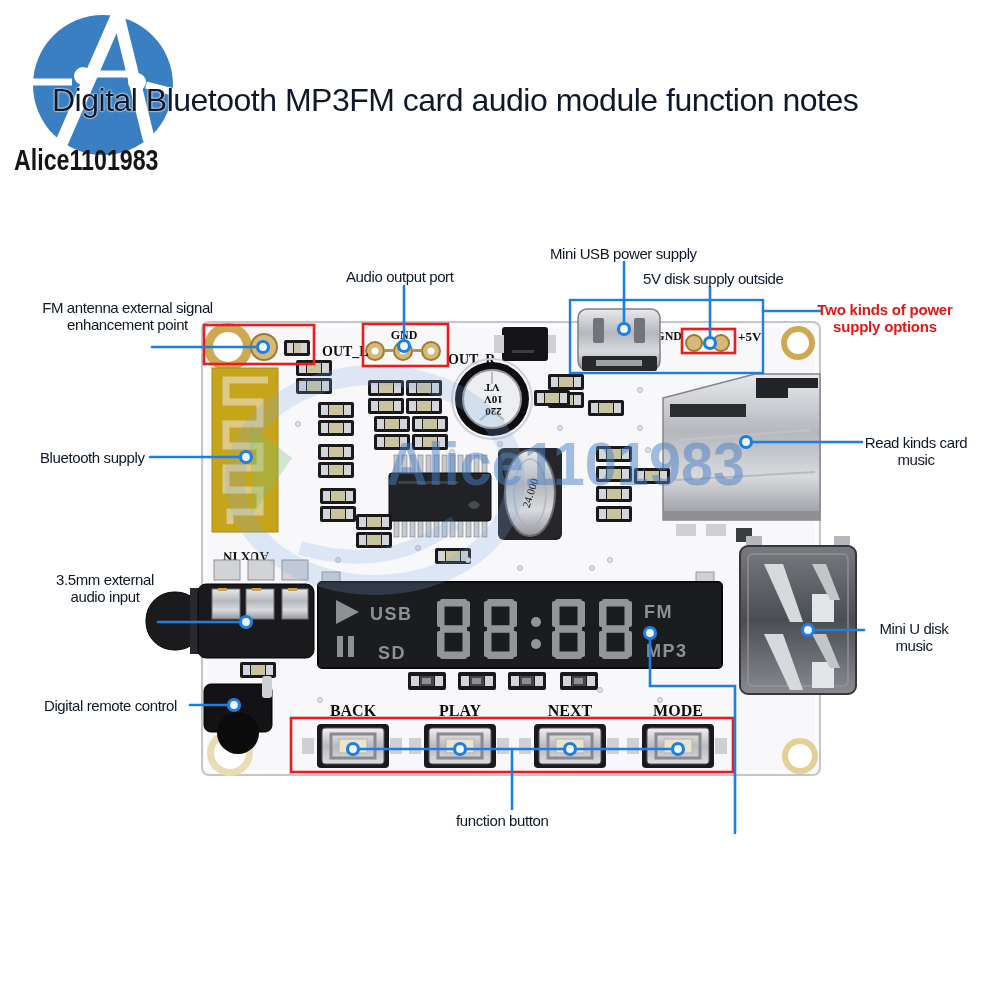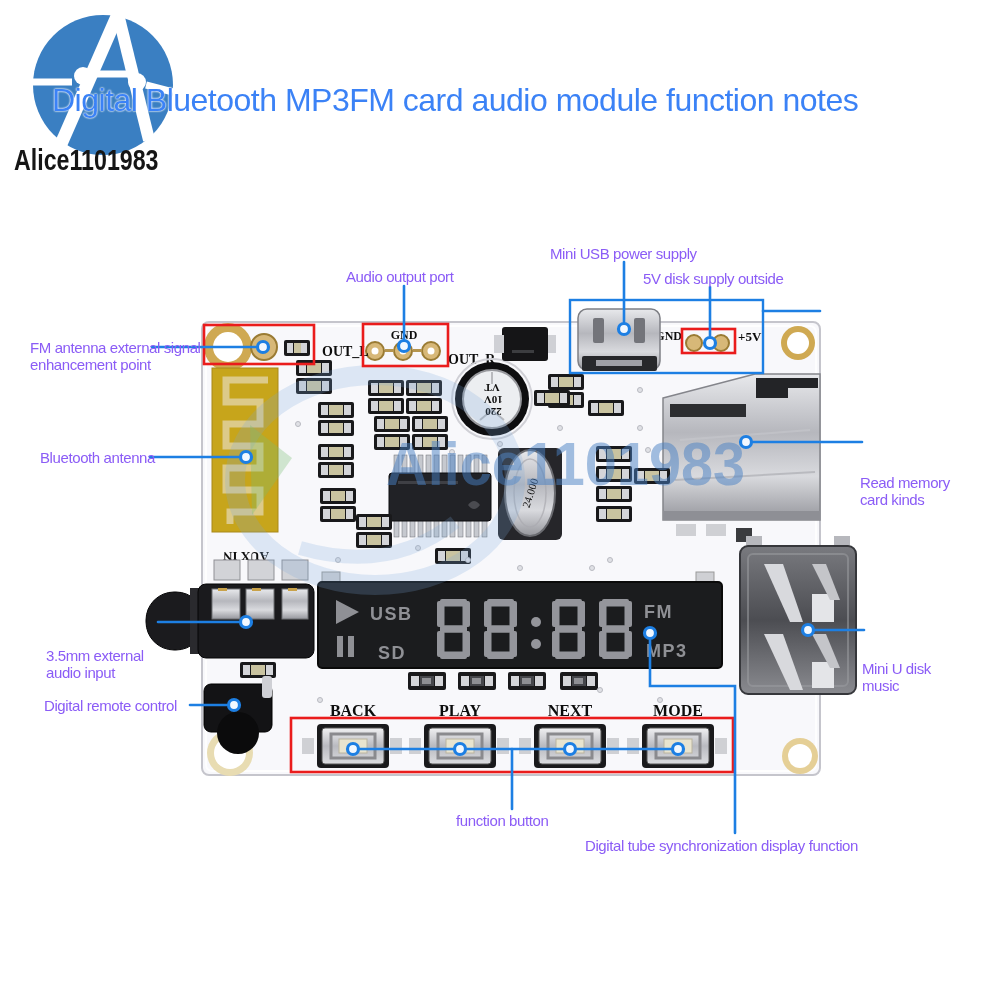--- a/index.html
+++ b/index.html
@@ -1,28 +1,28 @@
 <!DOCTYPE html>
 <html><head>
 <meta charset="utf-8">
 <style>
   html,body{margin:0;padding:0;background:#fff;}
   .stage{position:relative;width:1000px;height:1000px;background:#fff;overflow:hidden;
          font-family:"Liberation Sans",sans-serif;}
   .stage svg{position:absolute;left:0;top:0;}
-  .page-title{position:absolute;left:52px;top:82px;width:920px;font-size:32px;color:#3b82f6;
+  .page-title{position:absolute;left:52px;top:82px;width:920px;font-size:32px;color:#0f172a;
               letter-spacing:-0.5px;white-space:nowrap;text-shadow:0 0 2px #fff,0 0 2px #fff;}
   .seller-name{position:absolute;left:14px;top:144px;font-size:29px;font-weight:bold;color:#151515;
                transform:scaleX(0.8);transform-origin:left center;white-space:nowrap;}
   .center-watermark{position:absolute;left:386px;top:428px;font-size:62px;font-weight:bold;
                     color:rgba(72,128,196,0.5);transform:scaleX(0.93);transform-origin:left top;
                     white-space:nowrap;letter-spacing:0px;}
-  .lbl{position:absolute;font-size:15px;line-height:1.16;color:#8b5cf6;letter-spacing:-0.4px;
+  .lbl{position:absolute;font-size:15px;line-height:1.16;color:#0f172a;letter-spacing:-0.4px;
        white-space:nowrap;}
-  .lbl.center{white-space:normal;margin-top:40px;}
+  .lbl.center{text-align:center;white-space:normal;}
   .lbl.red{color:#e81414;font-weight:bold;letter-spacing:-0.2px;}
   .board-svg text{font-family:"Liberation Serif",serif;fill:#0d0d0d;}
   .board-svg text.disp{font-family:"Liberation Sans",sans-serif;fill:#8f9095;font-weight:bold;}
 </style>
 </head>
 <body>
 
 <div class="stage">
 
   <svg style="left:30px;top:8px" width="150" height="156" viewBox="0 0 150 156">
@@ -427,20 +427,20 @@
         <circle cx="570" cy="749" r="5.5"></circle>
       <circle cx="678" cy="749" r="5.5"></circle>
         <circle cx="650" cy="633" r="5.5"></circle>
     </g>
   </svg>
 
   <div class="lbl center" style="left:30px;top:299px;width:195px">FM antenna external signal enhancement point</div>
   <div class="lbl" style="left:346px;top:268px">Audio output port</div>
   <div class="lbl" style="left:550px;top:245px">Mini USB power supply</div>
   <div class="lbl" style="left:643px;top:270px">5V disk supply outside</div>
-  <div class="lbl" style="left:40px;top:449px">Bluetooth antenna</div>
-  <div class="lbl center" style="left:46px;top:607px;width:118px">3.5mm external audio input</div>
+  <div class="lbl center red" style="left:816px;top:301px;width:138px">Two kinds of power supply options</div>
+  <div class="lbl" style="left:40px;top:449px">Bluetooth supply</div>
+  <div class="lbl center" style="left:46px;top:571px;width:118px">3.5mm external audio input</div>
   <div class="lbl" style="left:44px;top:697px">Digital remote control</div>
-  <div class="lbl center" style="left:860px;top:434px;width:112px">Read memory card kinds</div>
+  <div class="lbl center" style="left:860px;top:434px;width:112px">Read kinds card music</div>
   <div class="lbl center" style="left:862px;top:620px;width:104px">Mini U disk music</div>
   <div class="lbl" style="left:456px;top:812px">function button</div>
-  <div class="lbl" style="left:585px;top:837px">Digital tube synchronization display function</div>
 </div>
 
 </body></html>

